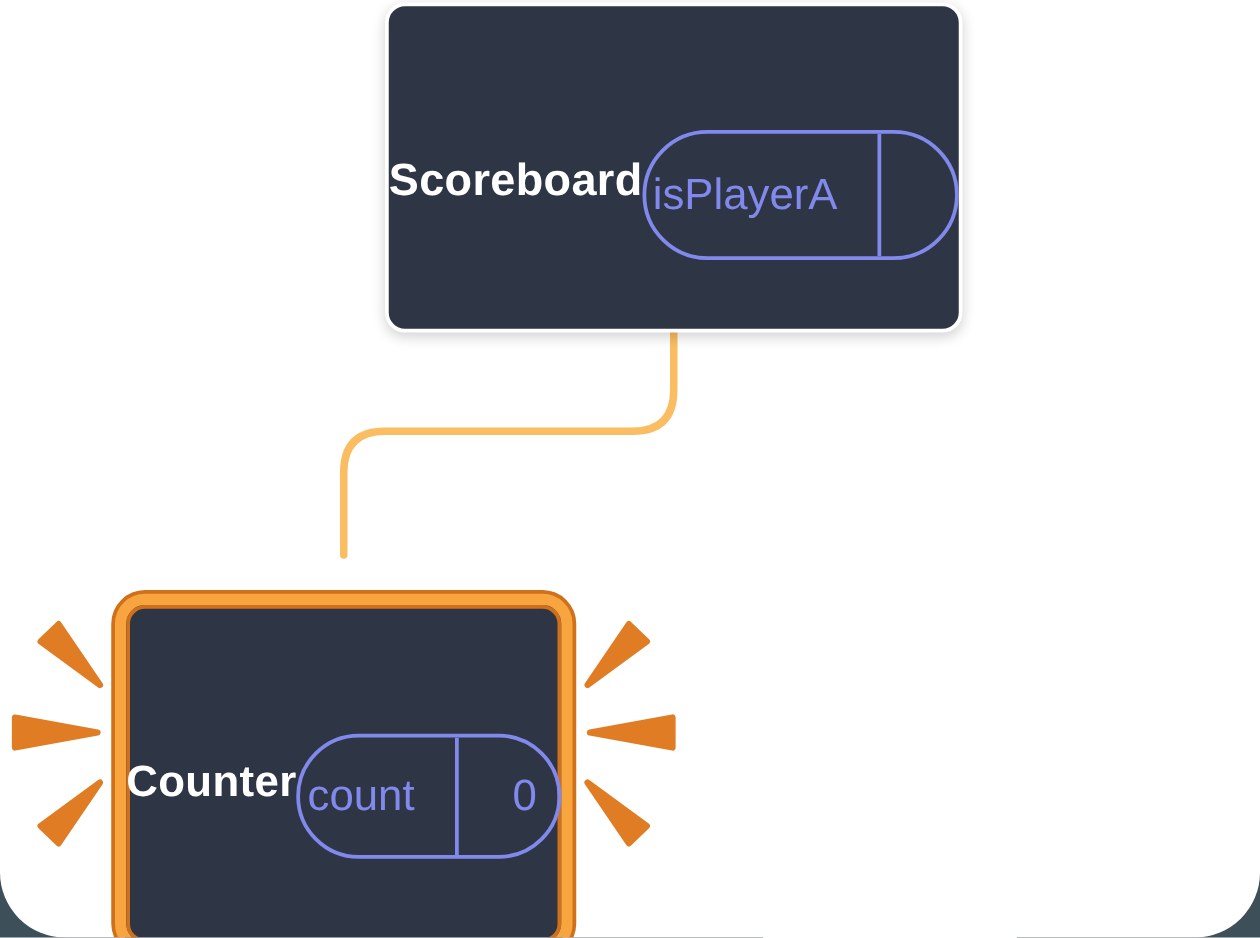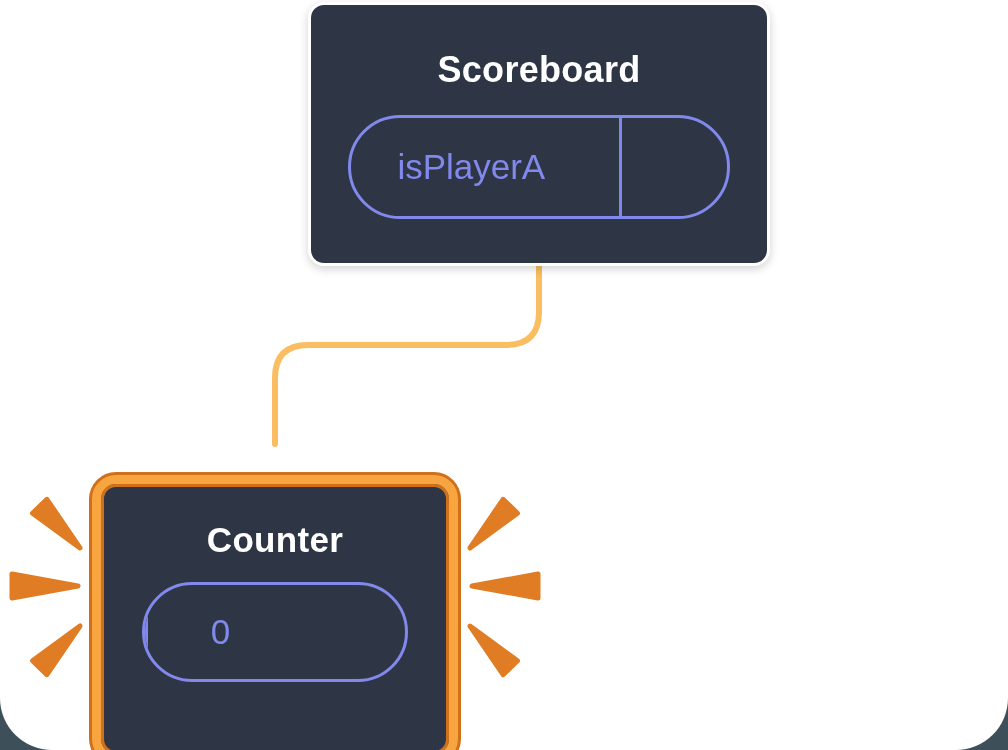--- a/index.html
+++ b/index.html
@@ -27,21 +27,21 @@
     border-radius:0 0 52px 52px;
     overflow:hidden;
   }
   .overlay{
     position:absolute;left:0;top:0;width:1008px;height:750px;
     z-index:1;pointer-events:none;
   }
   .card{
     position:absolute;z-index:2;
     background:var(--card-bg);
-    display:flex;flex-direction:column;align-items:center;text-align:center;
+    display:flex;align-items:center;text-align:center;
   }
   .card-title{
     color:var(--title-text);
     font-weight:700;
     font-size:36px;
     letter-spacing:.3px;
   }
   .pill{
     display:flex;align-items:stretch;
     border:3px solid var(--state-purple);
@@ -107,18 +107,19 @@
     <div class="card-title">Scoreboard</div>
     <div class="pill">
       <span class="pill-section pill-name">isPlayerA</span>
       <span class="pill-divider"></span>
     </div>
   </div>
 
   <div class="card counter">
     <div class="card-title">Counter</div>
     <div class="pill">
+      <span class="pill-section pill-name">count</span>
       <span class="pill-divider"></span>
       <span class="pill-section pill-value">0</span>
     </div>
   </div>
 
 </div>
 
 </body></html>

